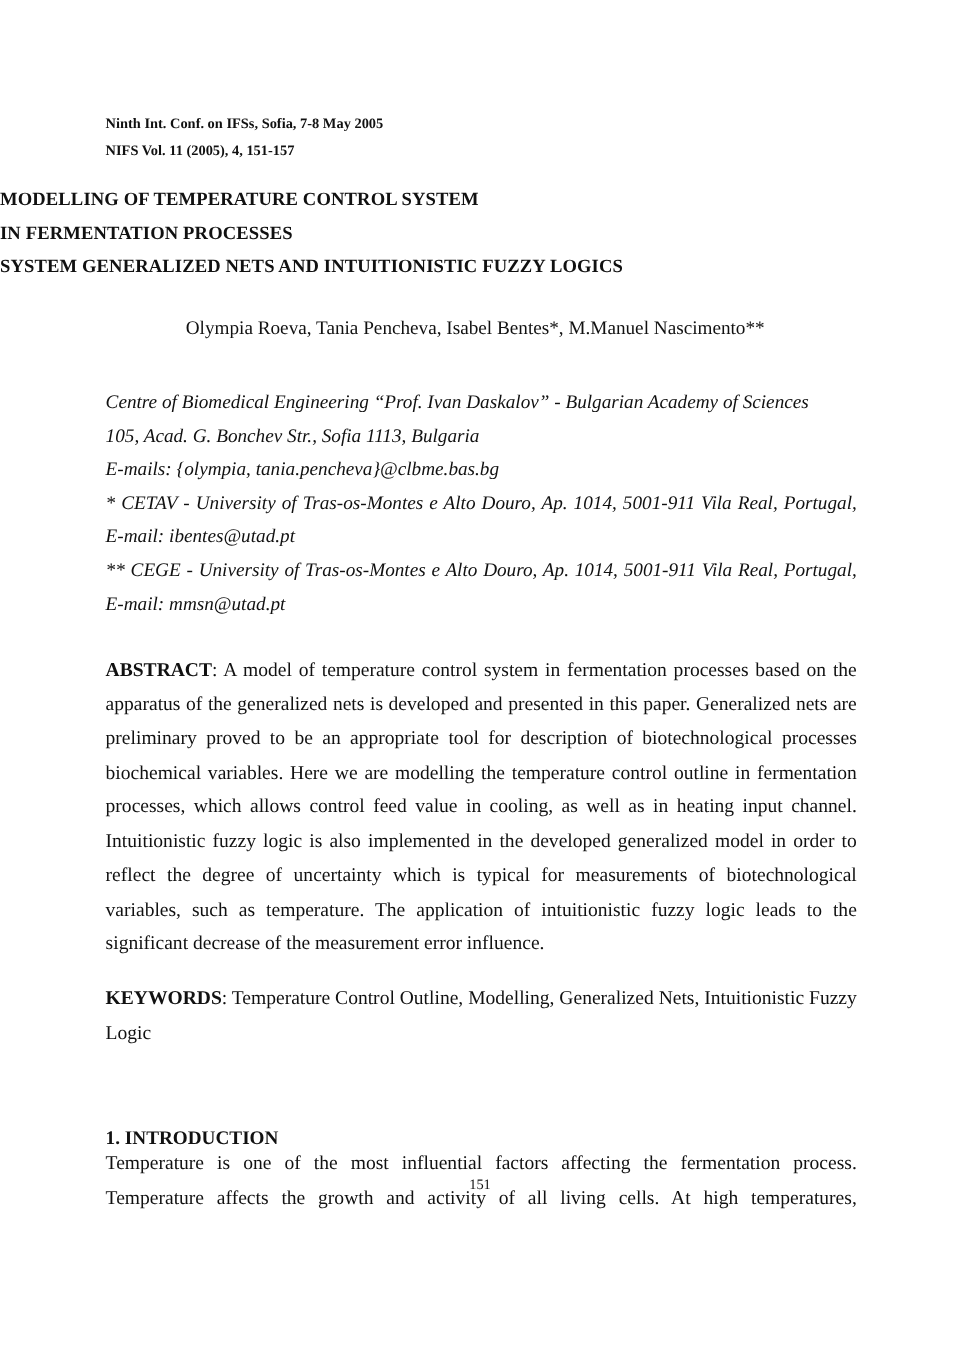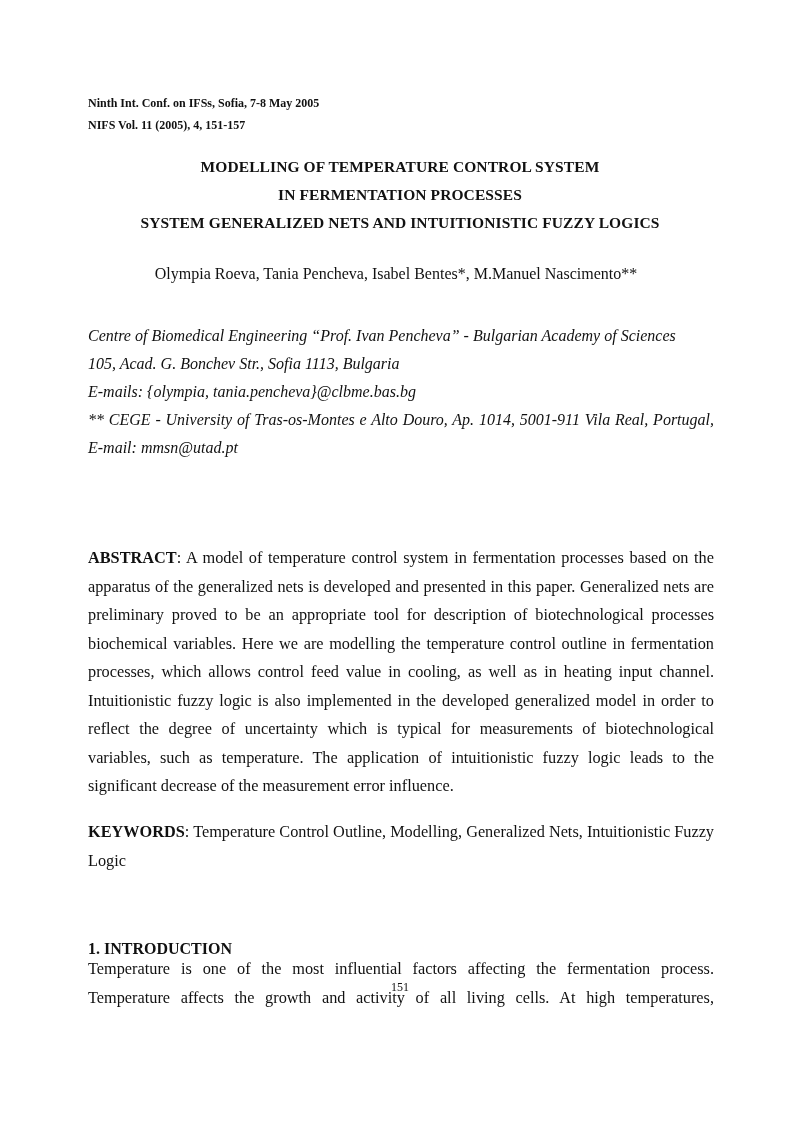--- a/index.html
+++ b/index.html
@@ -1,20 +1,20 @@
 <!DOCTYPE html>
 <html><head>
 <meta charset="utf-8">
 <style>
   html, body { margin: 0; padding: 0; background: #ffffff; }
   body { width: 800px; height: 1132px; position: relative; overflow: hidden;
          font-family: "Liberation Serif", "DejaVu Serif", serif; color: #111; }
   .abs { position: absolute; }
   .hdr { left: 88px; font-weight: bold; font-size: 12px; line-height: 22px; }
-  .title { left: 0; width: 800px; text-align: center; font-weight: bold; font-size: 15.5px; letter-spacing: 0.1px; }
+  .title { left: 0; width: 800px; text-align: left; font-weight: bold; font-size: 15.5px; letter-spacing: 0.1px; }
   .authors { left: 0; width: 792px; text-align: center; font-size: 16px; }
   .aff { left: 88px; width: 626px; font-style: italic; font-size: 16px; line-height: 28px; }
   .aff p { margin: 0; text-align: justify; text-align-last: left; }
   .body { left: 88px; width: 626px; font-size: 16.3px; line-height: 28.5px; text-align: justify; }
   .body p { margin: 0; }
   b { font-weight: bold; }
   .section { left: 88px; font-weight: bold; font-size: 16px; }
   .pagenum { left: 0; width: 800px; text-align: center; font-size: 12px; }
 </style>
 </head>
@@ -25,23 +25,24 @@
   <div>NIFS Vol. 11 (2005), 4, 151-157</div>
 </div>
 
 <div class="abs title" style="top:158px;">MODELLING OF TEMPERATURE CONTROL SYSTEM</div>
 <div class="abs title" style="top:186px;">IN FERMENTATION PROCESSES</div>
 <div class="abs title" style="top:214px;">SYSTEM GENERALIZED NETS AND INTUITIONISTIC FUZZY LOGICS</div>
 
 <div class="abs authors" style="top:265px;">Olympia Roeva, Tania Pencheva, Isabel Bentes*, M.Manuel Nascimento**</div>
 
 <div class="abs aff" style="top:322px;">
-  <p>Centre of Biomedical Engineering “Prof. Ivan Pencheva” - Bulgarian Academy of Sciences</p>
+  <p>Centre of Biomedical Engineering “Prof. Ivan Daskalov” - Bulgarian Academy of Sciences</p>
   <p>105, Acad. G. Bonchev Str., Sofia 1113, Bulgaria</p>
   <p>E-mails: {olympia, tania.pencheva}@clbme.bas.bg</p>
+  <p>* CETAV - University of Tras-os-Montes e Alto Douro, Ap. 1014, 5001-911 Vila Real, Portugal, E-mail: ibentes@utad.pt</p>
   <p>** CEGE - University of Tras-os-Montes e Alto Douro, Ap. 1014, 5001-911 Vila Real, Portugal, E-mail: mmsn@utad.pt</p>
 </div>
 
 <div class="abs body" style="top:544px;">
   <p><b>ABSTRACT</b><span>: A model of temperature control system in fermentation processes based on the apparatus of the generalized nets is developed and presented in this paper. Generalized nets are preliminary proved to be an appropriate tool for description of biotechnological processes biochemical variables. Here we are modelling the temperature control outline in fermentation processes, which allows control feed value in cooling, as well as in heating input channel. Intuitionistic fuzzy logic is also implemented in the developed generalized model in order to reflect the degree of uncertainty which is typical for measurements of biotechnological variables, such as temperature. The application of intuitionistic fuzzy logic leads to the significant decrease of the measurement error influence.</span></p>
 </div>
 
 <div class="abs body" style="top:818px;">
   <p><b>KEYWORDS</b><span>: Temperature Control Outline, Modelling, Generalized Nets, Intuitionistic Fuzzy Logic</span></p>
 </div>

